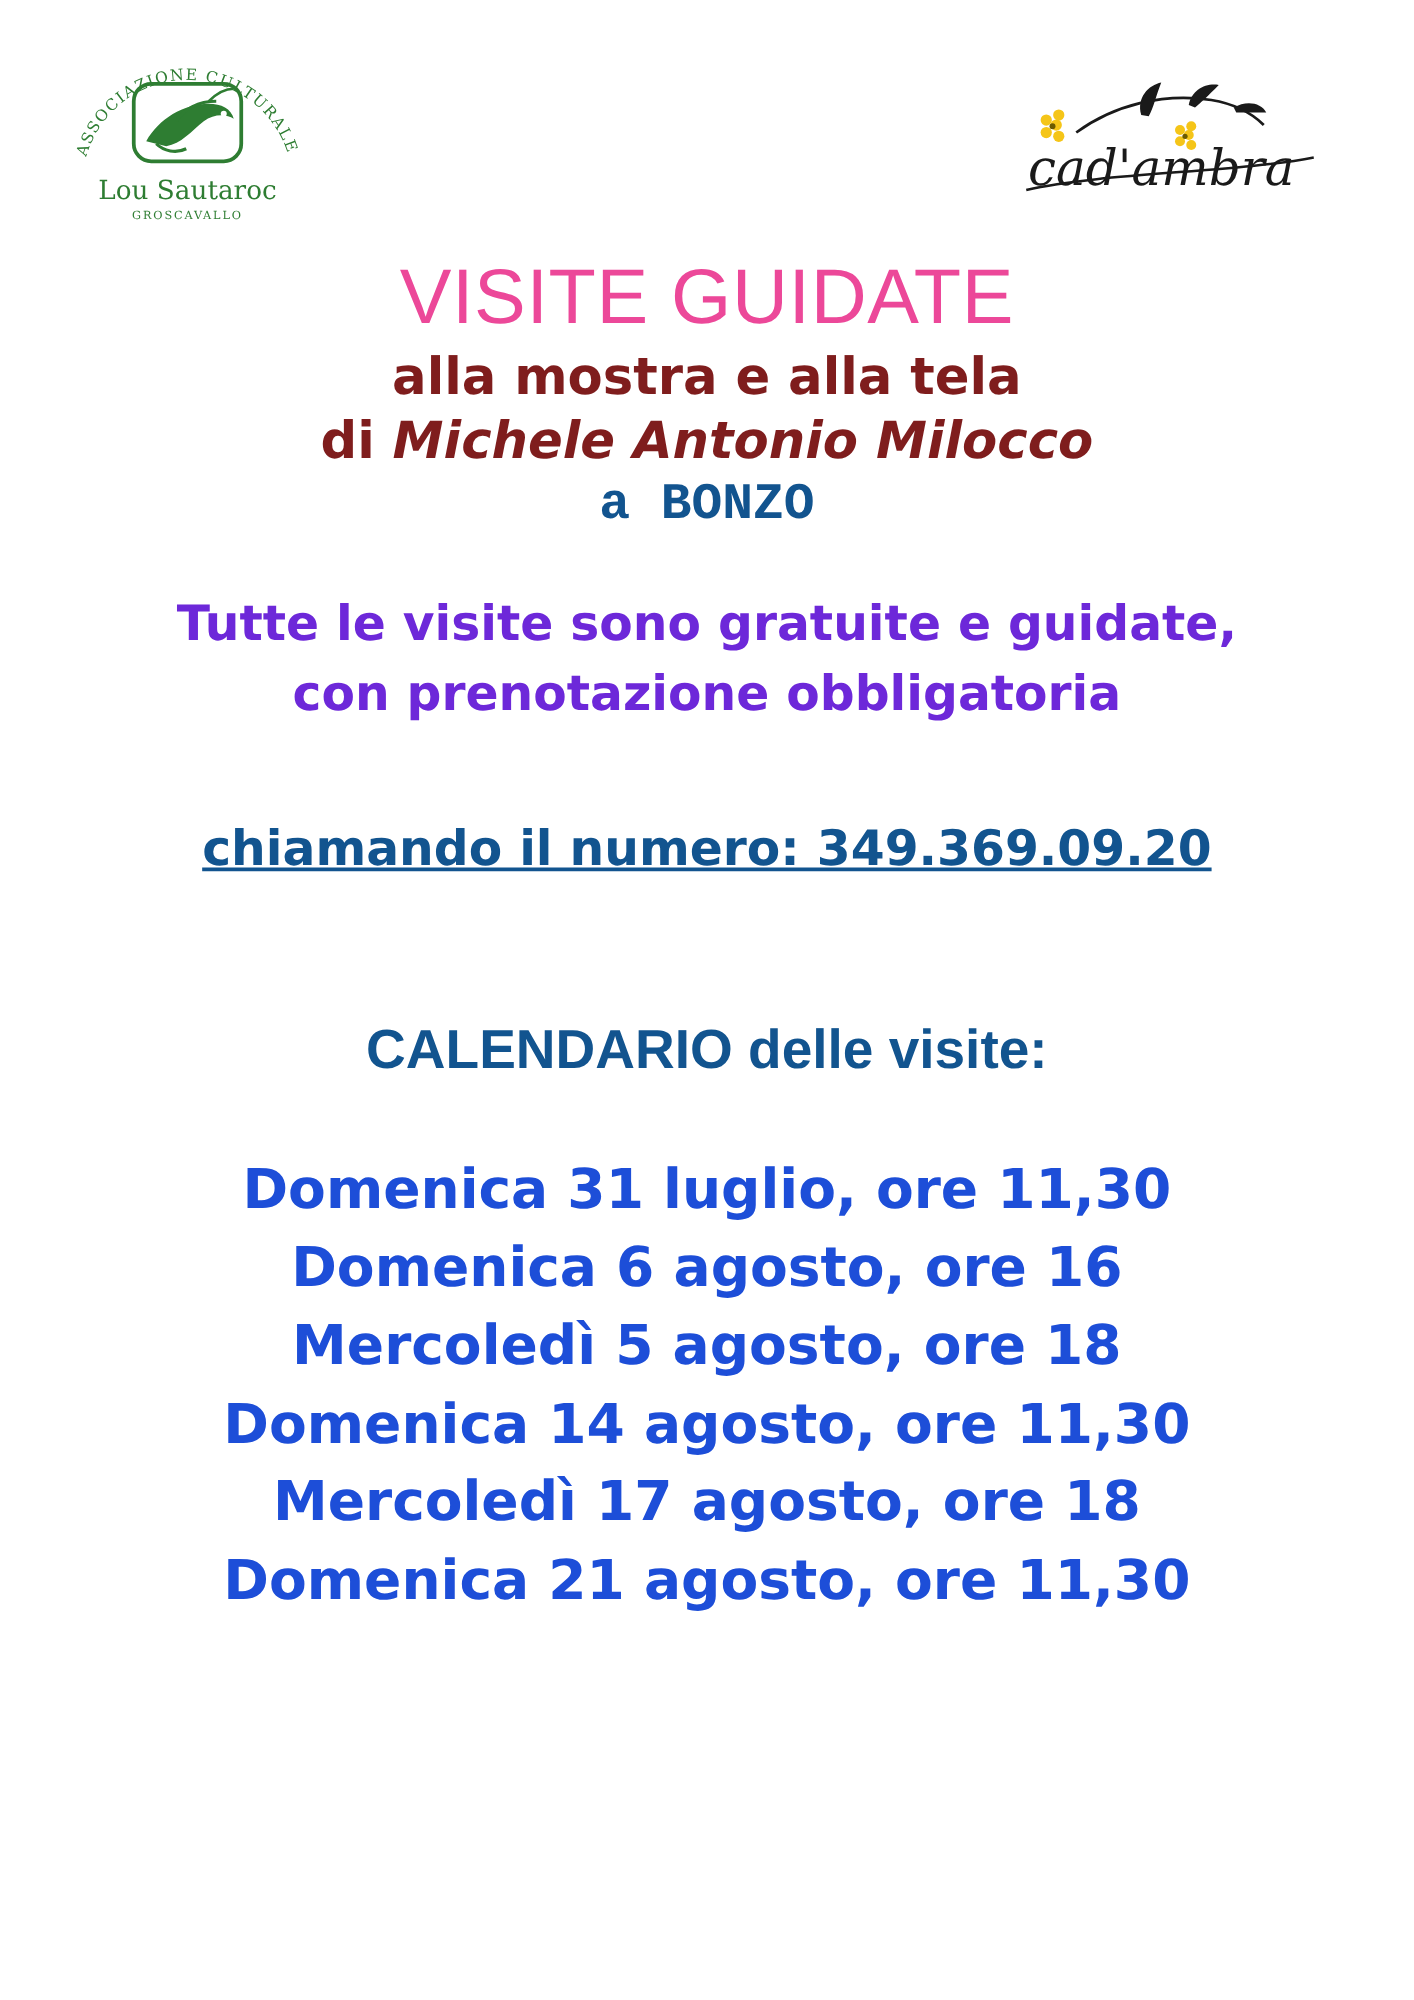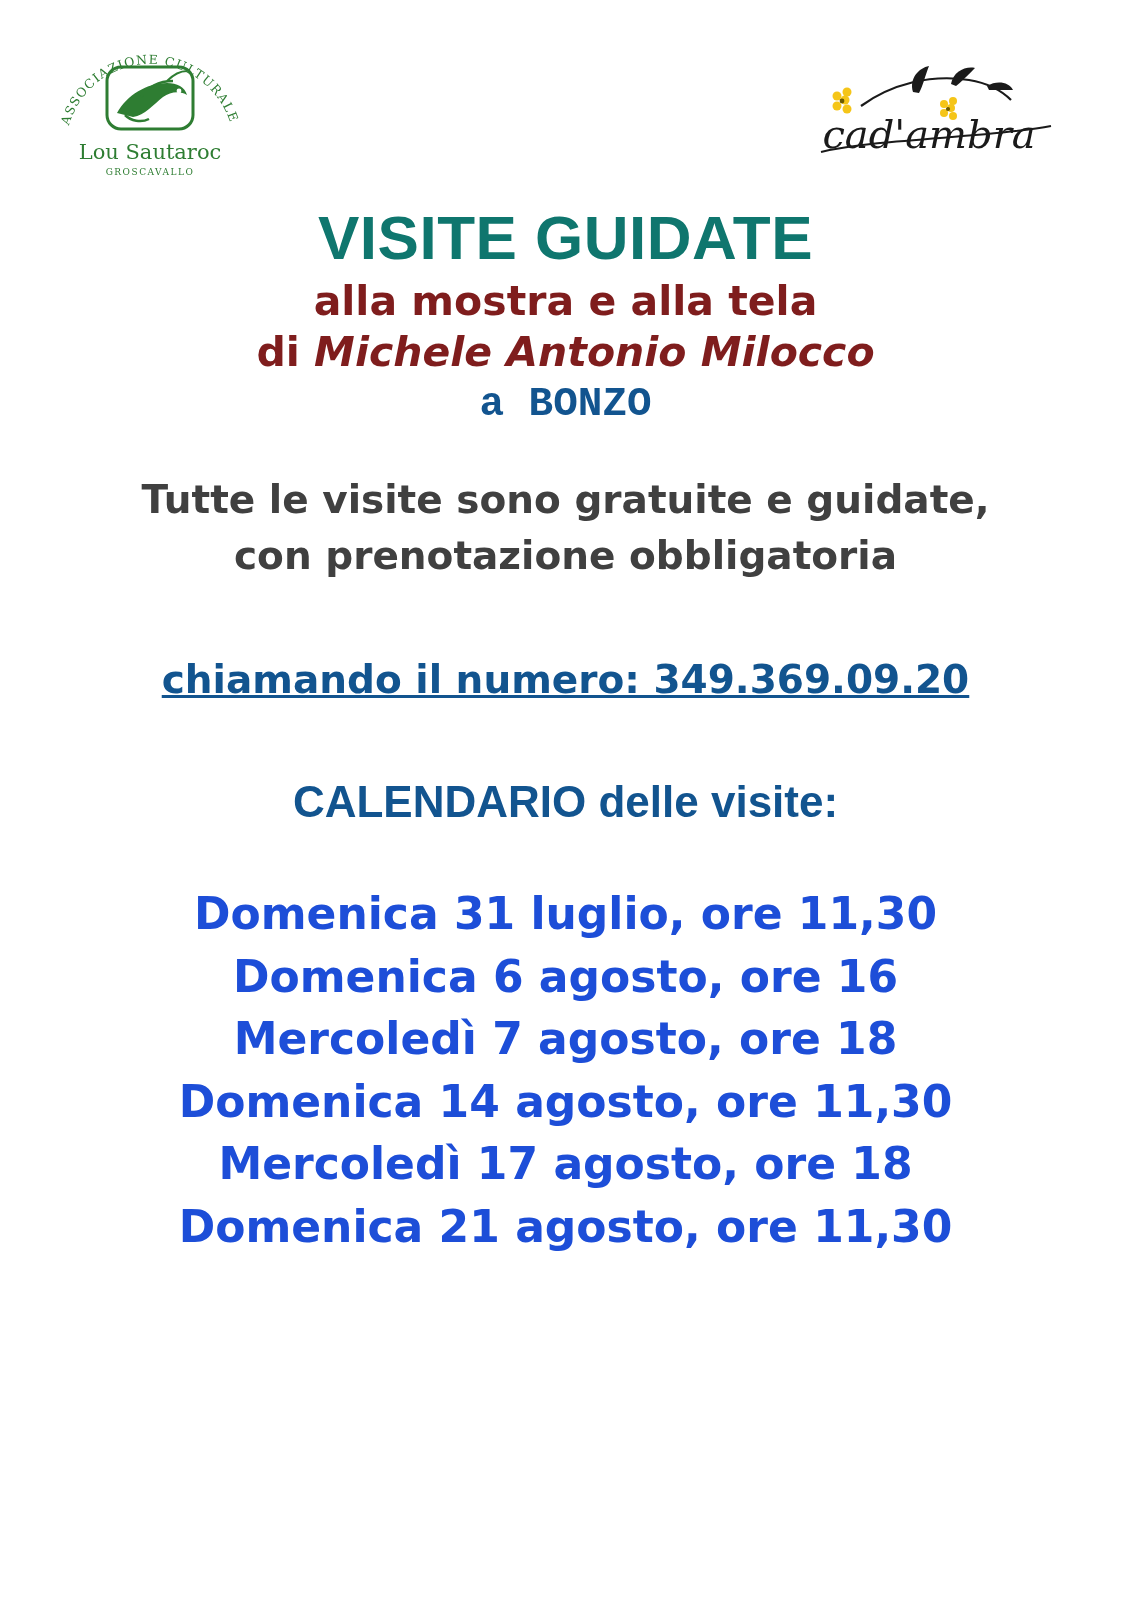--- a/index.html
+++ b/index.html
@@ -39,24 +39,24 @@
   .content {
     position: absolute;
     left: 0;
     right: 0;
     top: 205px;
     text-align: center;
   }
 
   .title-main {
     font-family: "Liberation Sans", sans-serif;
-    font-weight: bold;
+    font-weight: normal;
     font-size: 62px;
     letter-spacing: 0.5px;
-    color: #0f766e;
+    color: #ec4899;
     line-height: 1.05;
     margin: 0 0 6px 0;
   }
   .title-sub {
     font-family: "DejaVu Sans", sans-serif;
     font-weight: bold;
     font-size: 41px;
     line-height: 1.25;
     color: #7f1d1d;
     margin: 0;
@@ -73,39 +73,39 @@
   }
 
   .para-block {
     margin-top: 42px;
   }
   .para {
     font-family: "DejaVu Sans", sans-serif;
     font-weight: bold;
     font-size: 39px;
     line-height: 1.45;
-    color: #404040;
+    color: #6d28d9;
     margin: 0;
   }
 
   .contact-block {
     margin-top: 66px;
   }
   .contact {
     font-family: "DejaVu Sans", sans-serif;
     font-weight: bold;
     font-size: 39px;
     line-height: 1.5;
     color: #12548f;
     margin: 0;
     text-decoration: underline;
   }
 
   .calendar-heading {
-    margin-top: 68px;
+    margin-top: 106px;
     font-family: "Liberation Sans", sans-serif;
     font-weight: bold;
     font-size: 44px;
     color: #12548f;
   }
 
   .calendar-list {
     margin-top: 56px;
     list-style: none;
     padding: 0;
@@ -195,19 +195,19 @@
 
   <div class="contact-block">
     <p class="contact">chiamando il numero: 349.369.09.20</p>
   </div>
 
   <div class="calendar-heading">CALENDARIO delle visite:</div>
 
   <ul class="calendar-list">
     <li>Domenica 31 luglio, ore 11,30</li>
     <li>Domenica 6 agosto, ore 16</li>
-    <li>Mercoledì 7 agosto, ore 18</li>
+    <li>Mercoledì 5 agosto, ore 18</li>
     <li>Domenica 14 agosto, ore 11,30</li>
     <li>Mercoledì 17 agosto, ore 18</li>
     <li>Domenica 21 agosto, ore 11,30</li>
   </ul>
 
 </div>
 
 </body></html>

